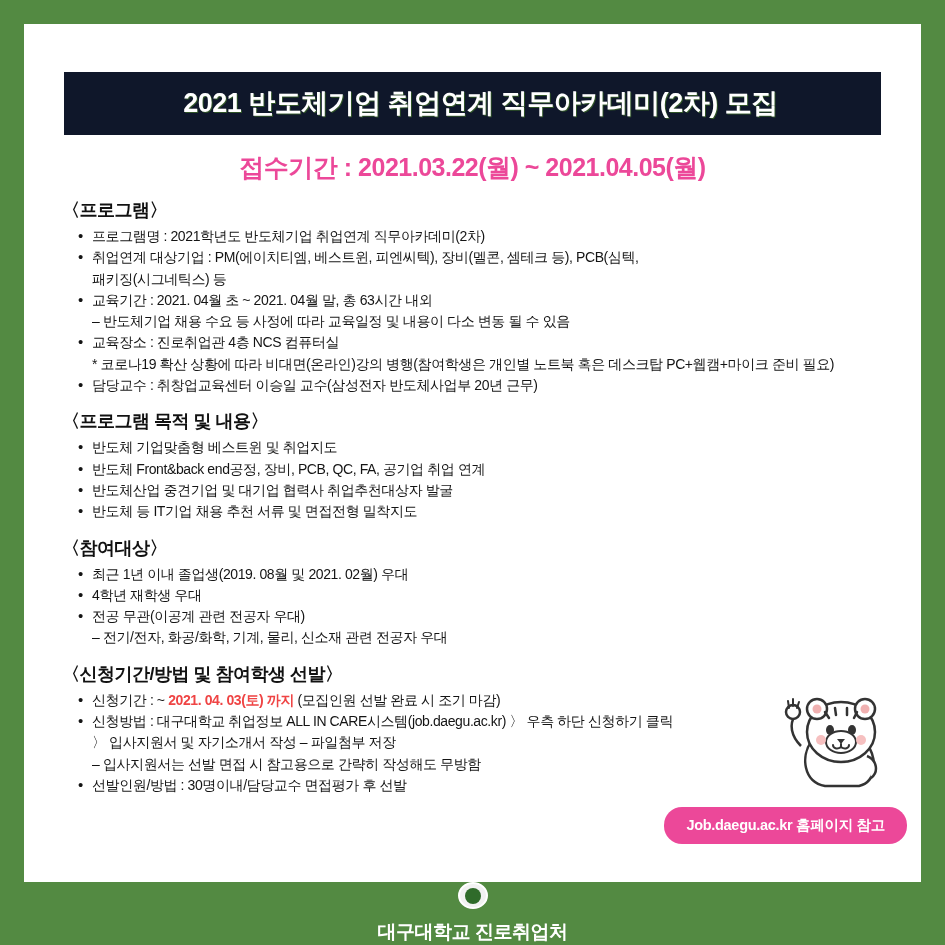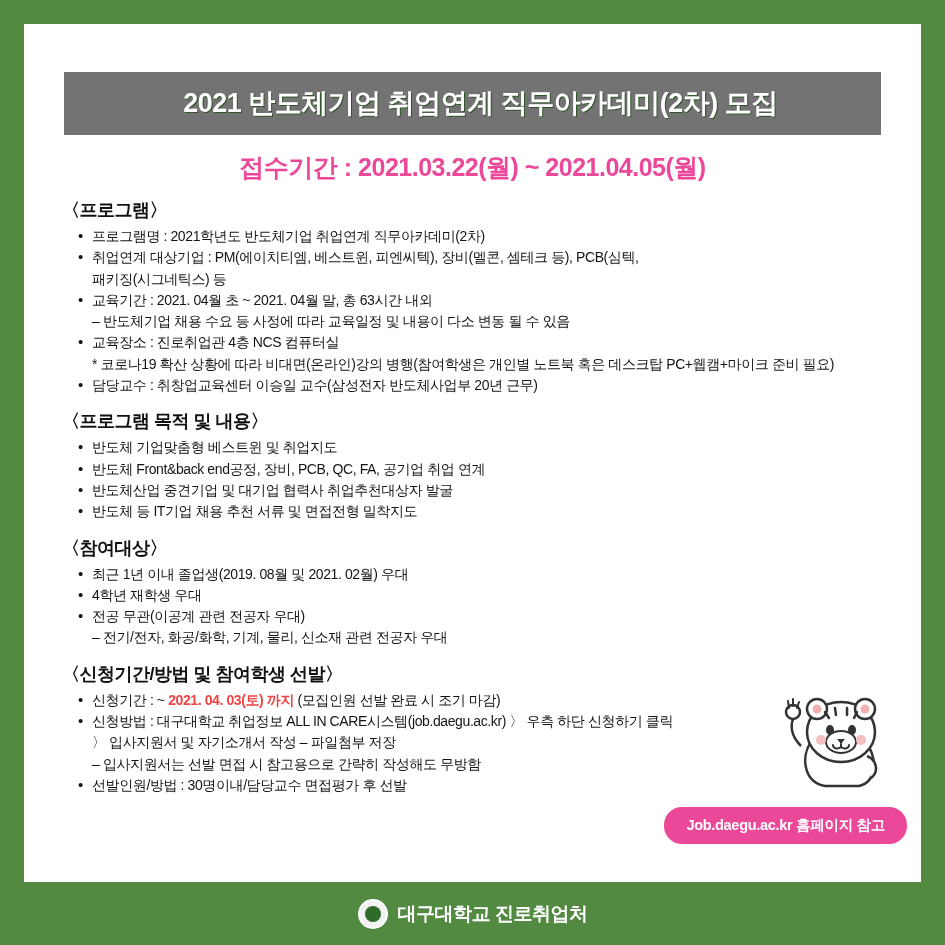--- a/index.html
+++ b/index.html
@@ -24,21 +24,21 @@
   .sheet {
     position: relative;
     width: 897px;
     height: 858px;
     background: #ffffff;
     box-sizing: border-box;
     padding: 30px 34px 10px 34px;
     overflow: hidden;
   }
   .title-bar {
-    background: #737373;
+    background: #0f172a;
     color: #ffffff;
     text-align: center;
     font-size: 27px;
     font-weight: bold;
     letter-spacing: -0.5px;
     padding: 13px 0 14px 16px;
     margin: 18px 6px 0 6px;
     text-shadow: 1px 1px 0 #2f5427;
   }
   .subtitle {
@@ -128,20 +128,21 @@
   .footer {
     position: absolute;
     left: 0;
     bottom: 0;
     width: 945px;
     height: 63px;
     display: flex;
     align-items: center;
     justify-content: center;
     gap: 10px;
+    flex-direction: column;
   }
   .footer-logo {
     width: 26px;
     height: 26px;
     border-radius: 50%;
     background: #f2f2f2;
     border: 2px solid #ffffff;
     display: flex;
     align-items: center;
     justify-content: center;

